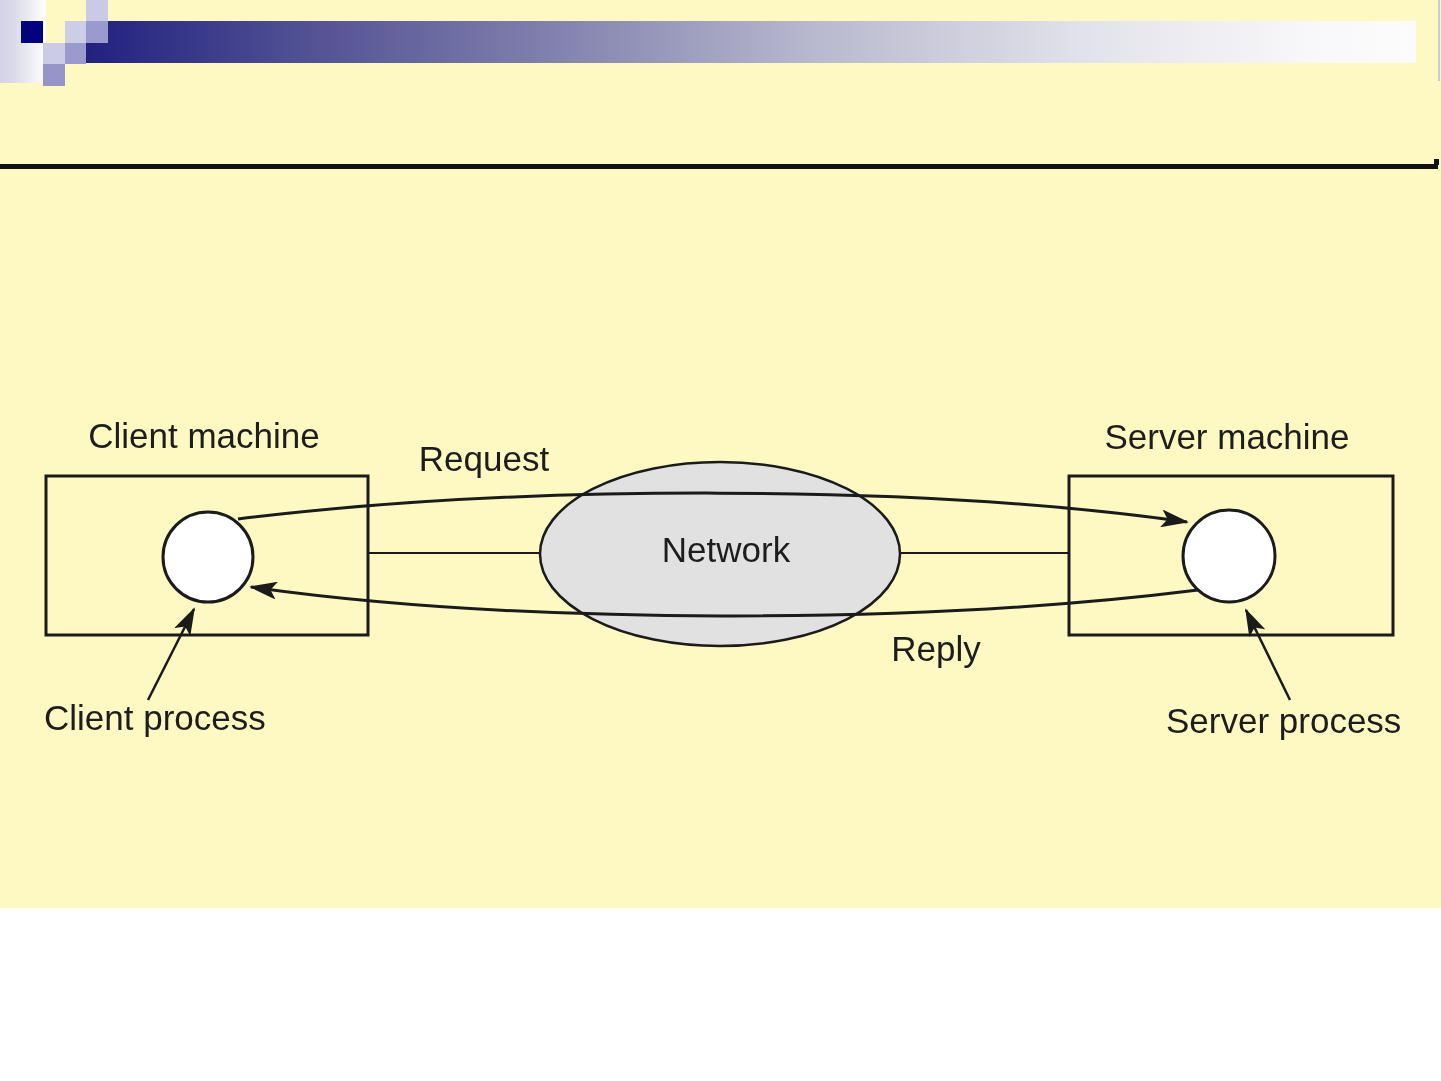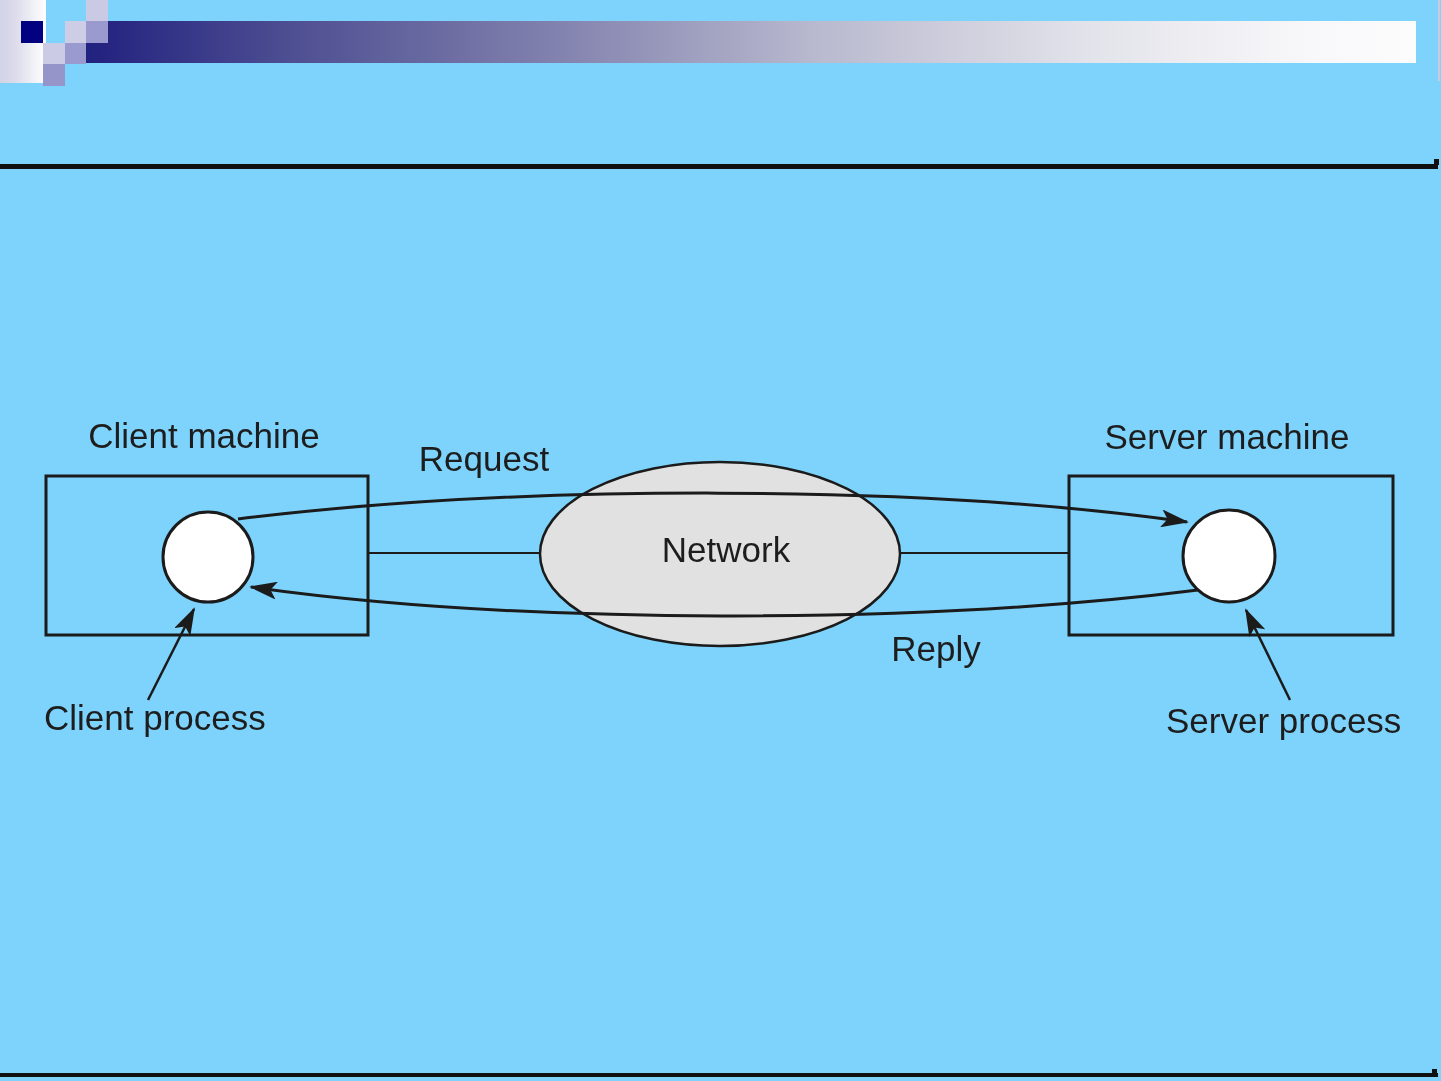--- a/index.html
+++ b/index.html
@@ -1,18 +1,18 @@
 <!DOCTYPE html>
 <html><head>
 <meta charset="utf-8">
 <style>
   html,body { margin:0; padding:0; background:#ffffff; }
   .slide {
-    position:relative; width:1441px; height:1081px;
-    background:#7dd3fc; overflow:hidden;
+    position:relative; width:1441px; height:908px;
+    background:#fef9c3; overflow:hidden;
     font-family:"Liberation Sans", sans-serif;
   }
   .abs { position:absolute; }
 
   
   .strip {
     left:0; top:0; width:46px; height:83px;
     background:linear-gradient(to right,#d3d3e7 0%,#dadaea 30%,#ffffff 100%);
   }
   .titlebar {

